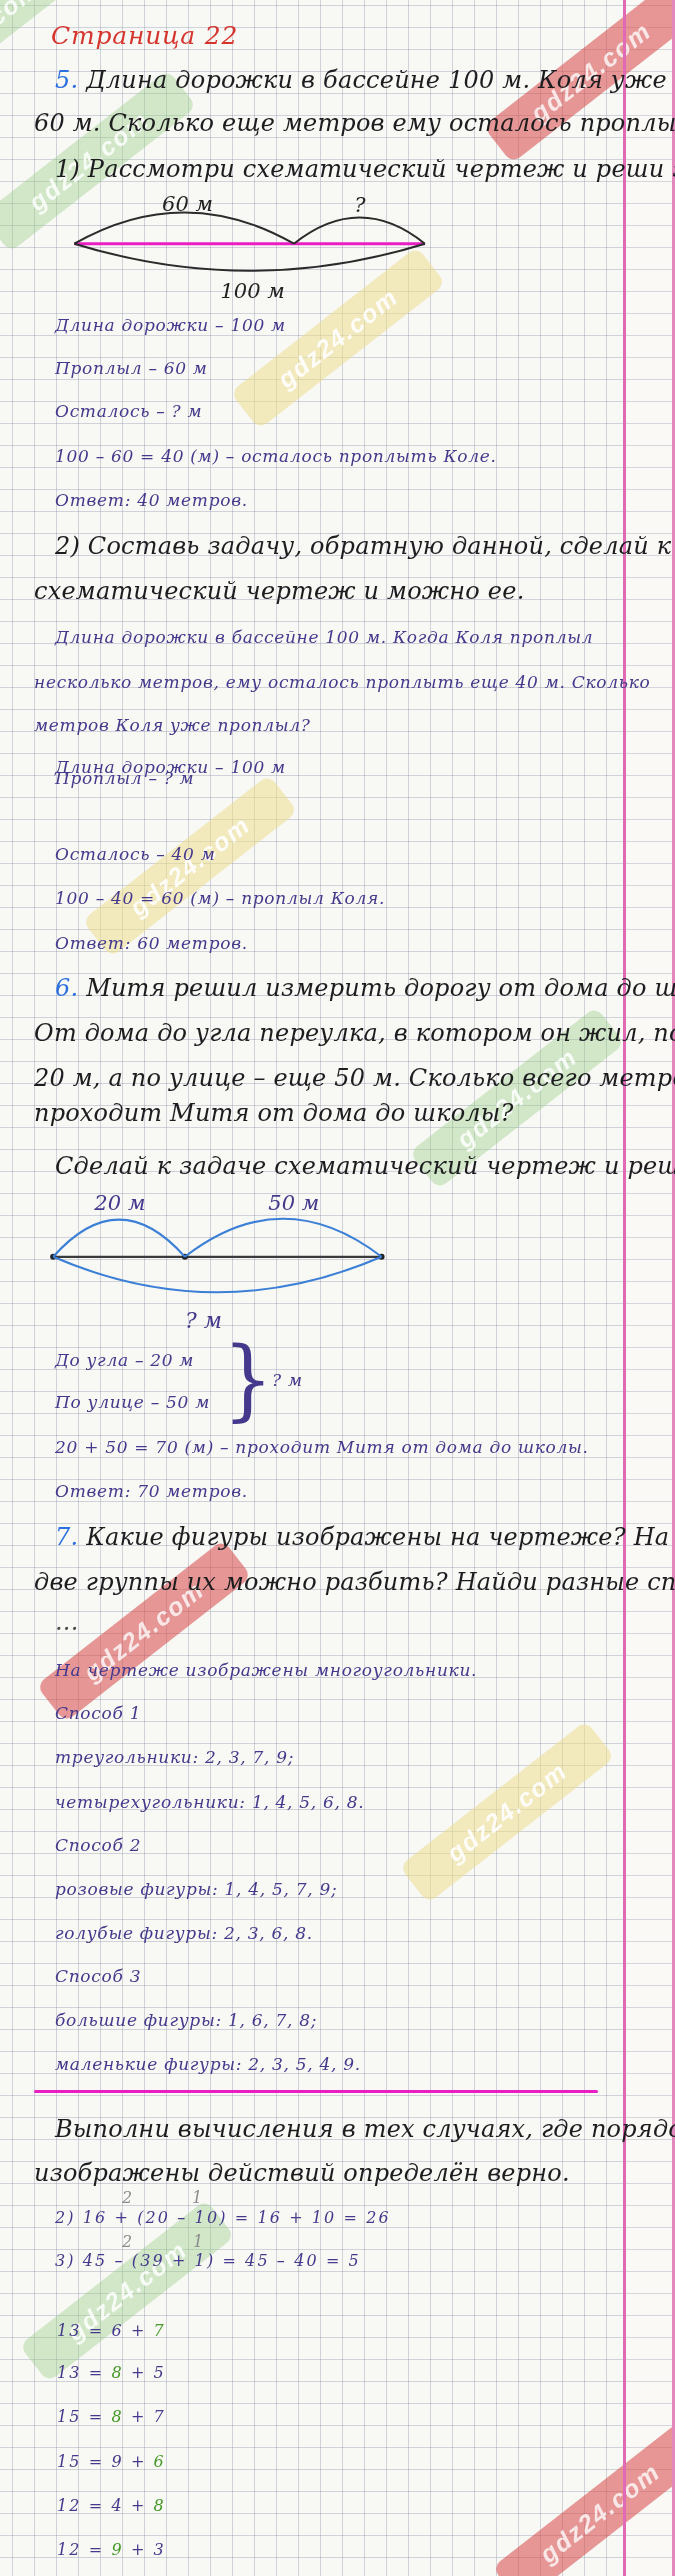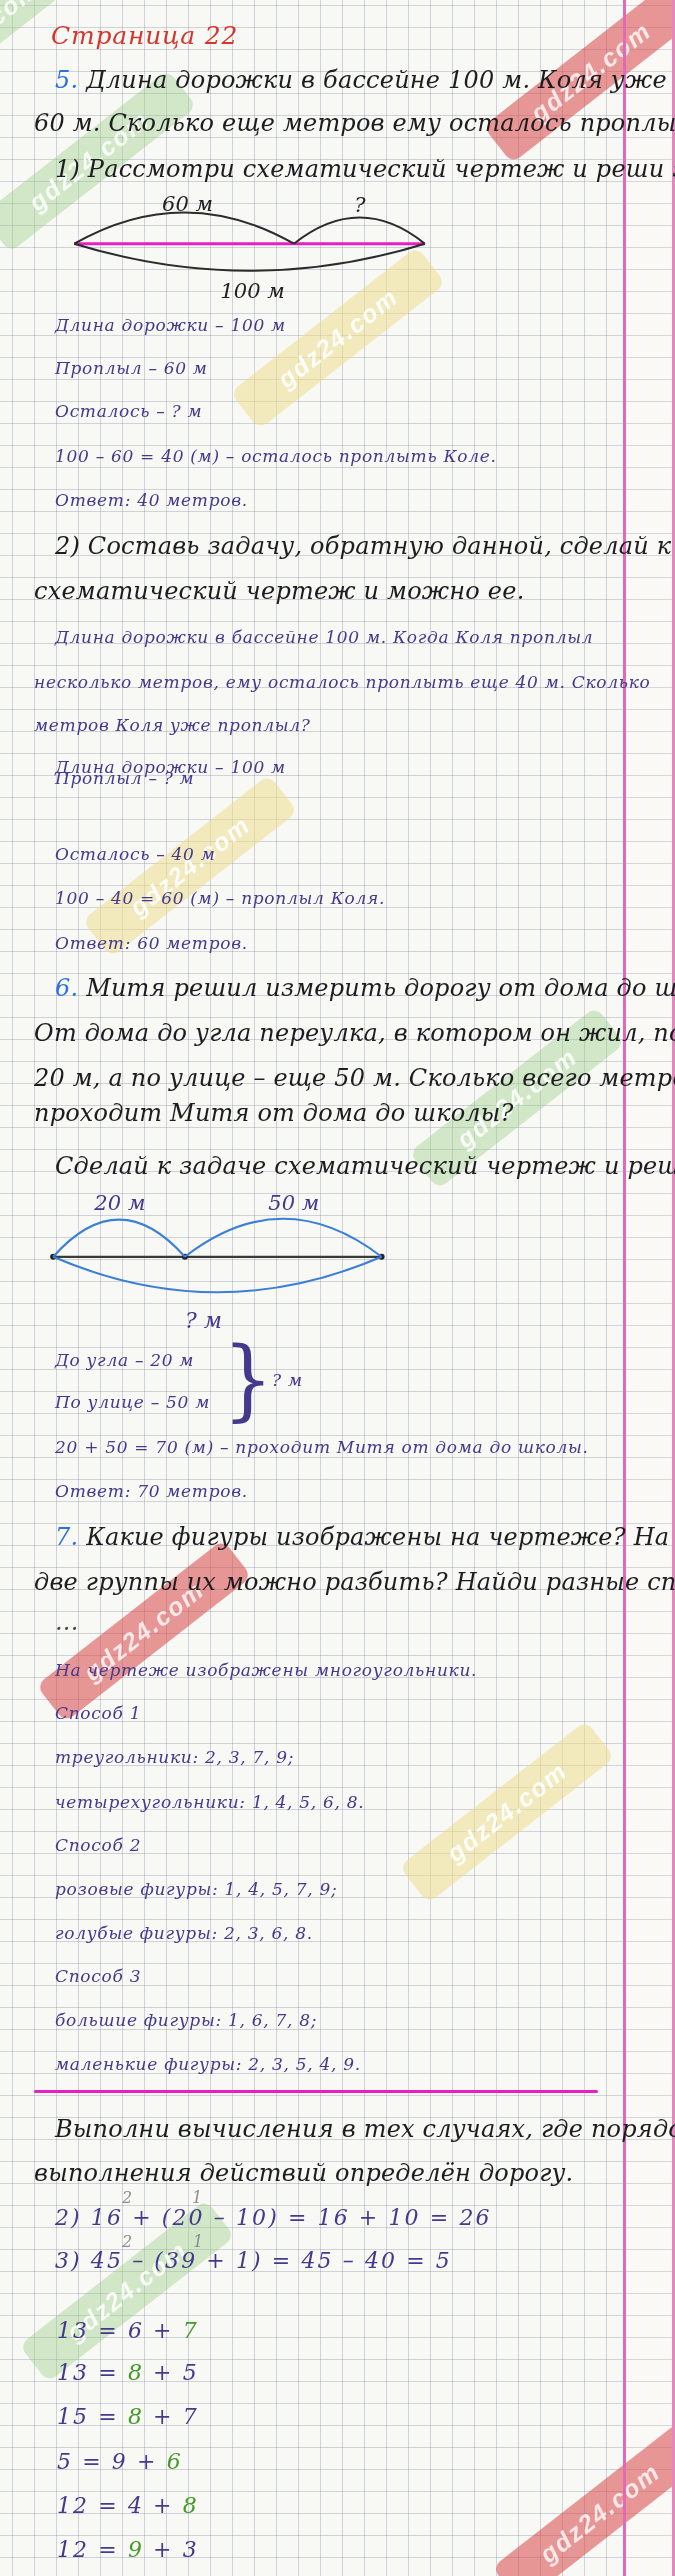--- a/index.html
+++ b/index.html
@@ -31,21 +31,21 @@
   .wm.red{background:rgba(215,70,70,.55);}
   .wm.green{background:rgba(150,205,130,.40);color:rgba(255,255,255,.85);}
   .wm.yellow{background:rgba(236,220,140,.55);color:rgba(255,255,255,.9);}
   .line{
     position:absolute;white-space:nowrap;z-index:3;
     font-style:italic;transform:translateY(-50%);
   }
   .line.t{font-size:25px;letter-spacing:0.8px;}
   .line.k{font-size:24px;letter-spacing:0.2px;}
   .line.p{font-size:17px;letter-spacing:0.7px;text-align:center;}
-  .line.e{font-size:22px;letter-spacing:2.1px;}
+  .line.e{font-size:16px;letter-spacing:2.1px;}
   .c-r{color:#d6352e;}
   .c-b{color:#2b6fe0;}
   .c-k{color:#1d1d20;}
   .c-p{color:#44398c;}
   .c-g{color:#459a28;}
   .c-d{color:#4a4a4a;}
   .sup{
     position:absolute;z-index:3;font-style:italic;font-size:16px;color:#8c8c8c;
     transform:translate(-50%,-50%);
   }
@@ -163,27 +163,27 @@
       <div class="line p" style="left: 55px; top: 1713px;"><span class="c-p">Способ 1</span></div>
       <div class="line p" style="left: 55px; top: 1757px;"><span class="c-p">треугольники: 2, 3, 7, 9;</span></div>
       <div class="line p" style="left: 55px; top: 1802px;"><span class="c-p">четырехугольники: 1, 4, 5, 6, 8.</span></div>
       <div class="line p" style="left: 55px; top: 1845px;"><span class="c-p">Способ 2</span></div>
       <div class="line p" style="left: 55px; top: 1889px;"><span class="c-p">розовые фигуры: 1, 4, 5, 7, 9;</span></div>
       <div class="line p" style="left: 55px; top: 1933px;"><span class="c-p">голубые фигуры: 2, 3, 6, 8.</span></div>
       <div class="line p" style="left: 55px; top: 1976px;"><span class="c-p">Способ 3</span></div>
       <div class="line p" style="left: 55px; top: 2020px;"><span class="c-p">большие фигуры: 1, 6, 7, 8;</span></div>
       <div class="line p" style="left: 55px; top: 2064px;"><span class="c-p">маленькие фигуры: 2, 3, 5, 4, 9.</span></div>
       <div class="line k" style="left: 55px; top: 2129px;"><span class="c-k">Выполни вычисления в тех случаях, где порядок</span></div>
-      <div class="line k" style="left: 34px; top: 2173px;"><span class="c-k">выполнения действий определён дорогу.</span></div>
+      <div class="line k" style="left: 34px; top: 2173px;"><span class="c-k">изображены действий определён верно.</span></div>
       <div class="line e" style="left: 55px; top: 2217px;"><span class="c-p">2) 16 + (20 – 10) = 16 + 10 = 26</span></div>
       <div class="line e" style="left: 55px; top: 2260px;"><span class="c-p">3) 45 – (39 + 1) = 45 – 40 = 5</span></div>
       <div class="line e" style="left: 57px; top: 2330px;"><span class="c-p">13 = 6 + </span><span class="c-g">7</span></div>
       <div class="line e" style="left: 57px; top: 2372px;"><span class="c-p">13 = </span><span class="c-g">8</span><span class="c-p"> + 5</span></div>
       <div class="line e" style="left: 57px; top: 2416px;"><span class="c-p">15 = </span><span class="c-g">8</span><span class="c-p"> + 7</span></div>
-      <div class="line e" style="left: 57px; top: 2461px;"><span class="c-p">5 = 9 + </span><span class="c-g">6</span></div>
+      <div class="line e" style="left: 57px; top: 2461px;"><span class="c-p">15 = 9 + </span><span class="c-g">6</span></div>
       <div class="line e" style="left: 57px; top: 2505px;"><span class="c-p">12 = 4 + </span><span class="c-g">8</span></div>
       <div class="line e" style="left: 57px; top: 2549px;"><span class="c-p">12 = </span><span class="c-g">9</span><span class="c-p"> + 3</span></div>
     </div>
 
   <div id="sup-layer">
       <div class="sup" style="left: 127px; top: 2197px;">2</div>
       <div class="sup" style="left: 197px; top: 2197px;">1</div>
       <div class="sup" style="left: 127px; top: 2241px;">2</div>
       <div class="sup" style="left: 198px; top: 2241px;">1</div>
     </div>

